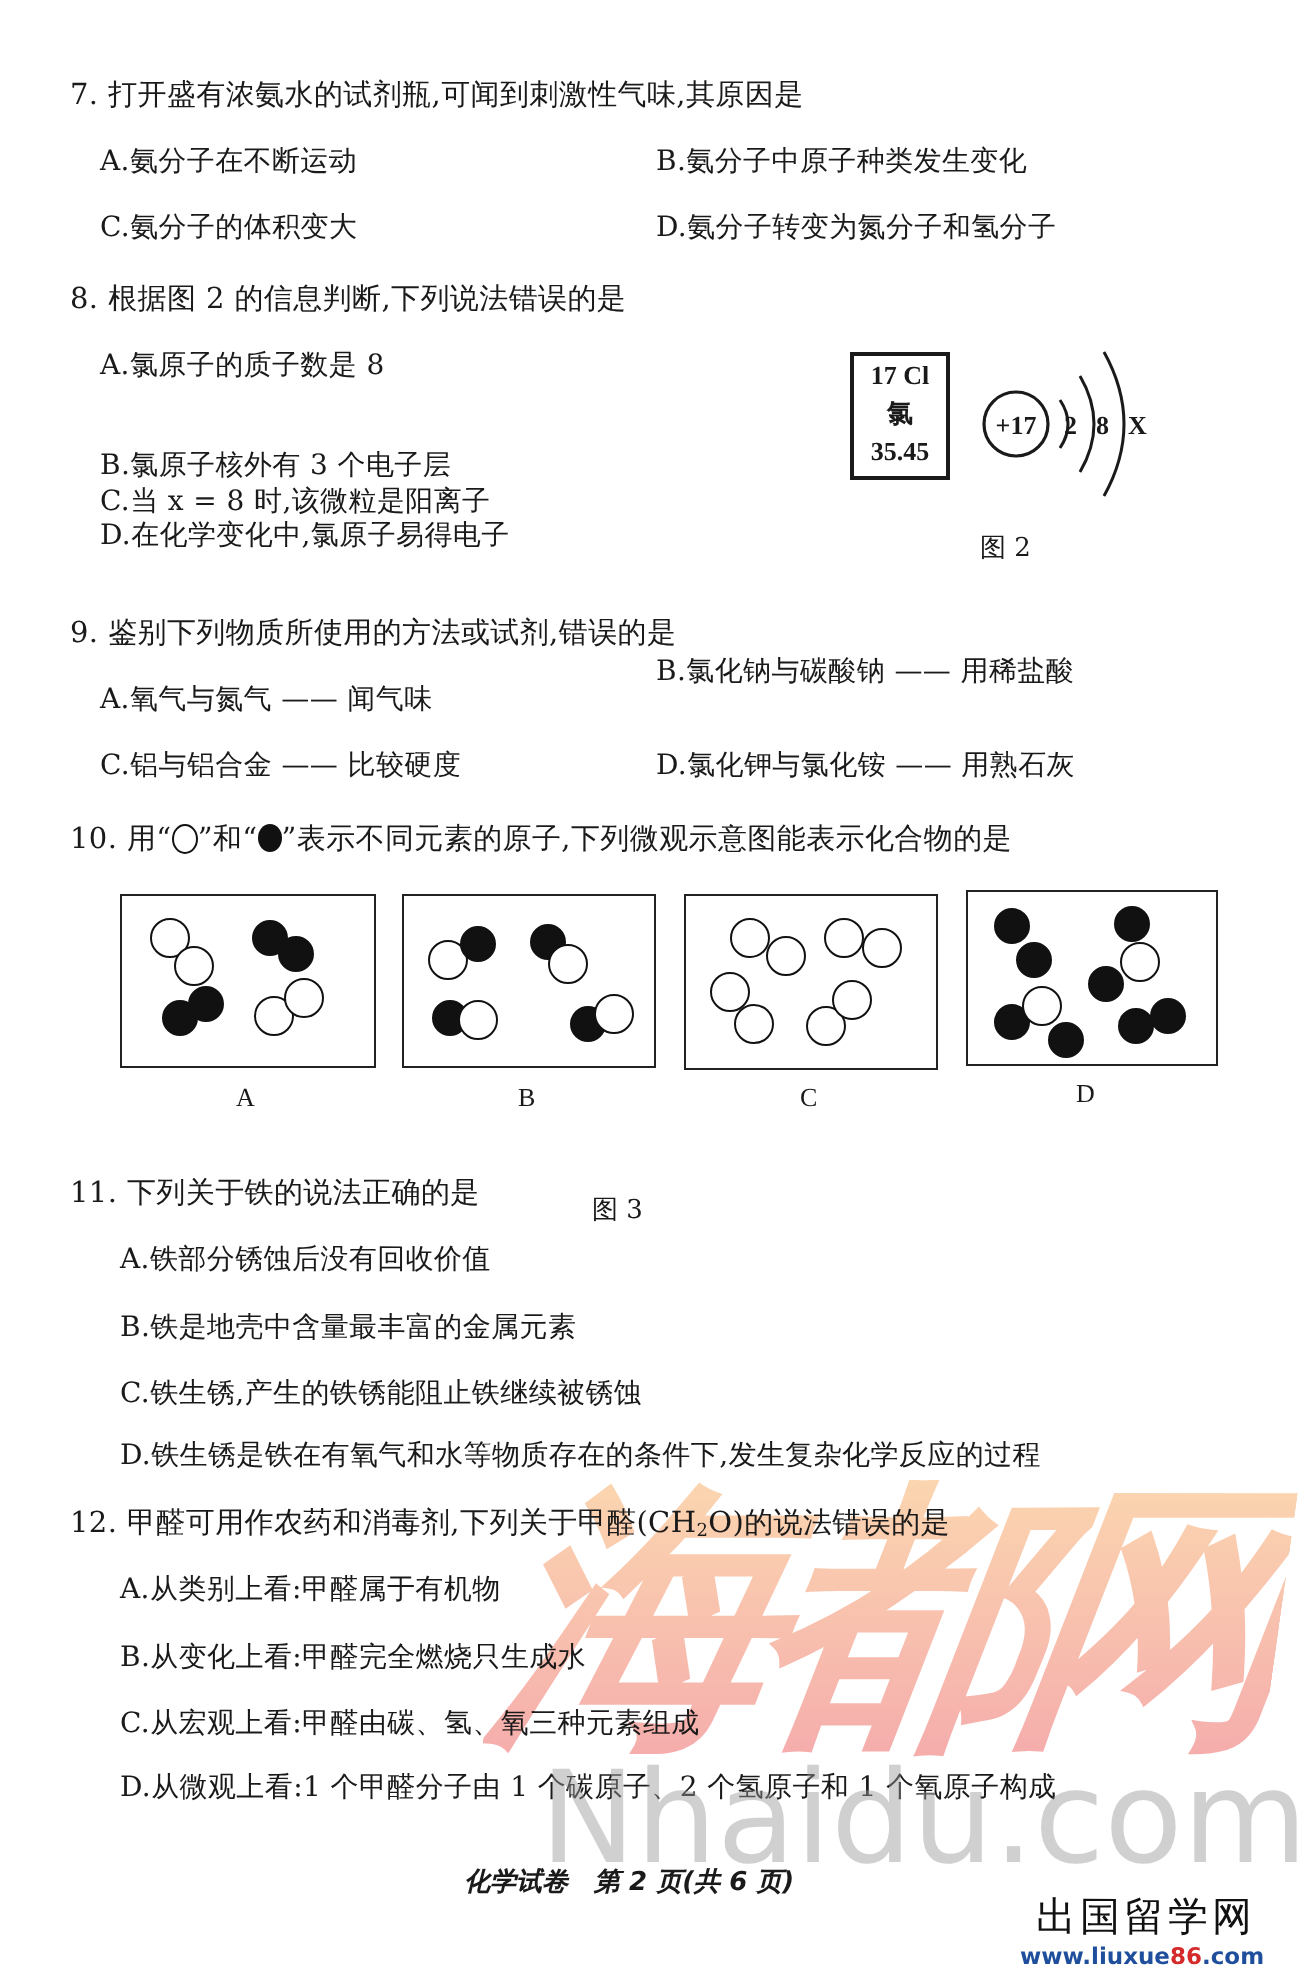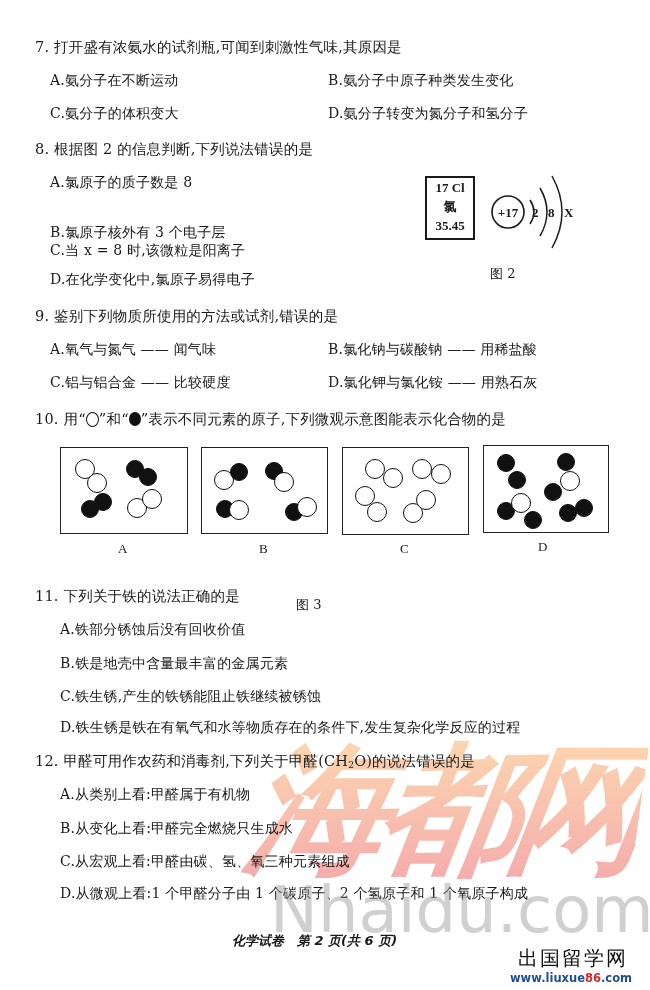--- a/index.html
+++ b/index.html
@@ -77,21 +77,21 @@
 </div>
 <div class="abs opt" style="left:50px; top:174px;">
   <span>A.</span><span>氯原子的质子数是 8</span>
 </div>
 <div class="abs opt" style="left:50px; top:208px;margin-top:16px;">
   <span>B.</span><span>氯原子核外有 3 个电子层</span>
 </div>
 <div class="abs opt" style="left:50px; top:242px;">
   <span>C.</span><span>当 x = 8 时,该微粒是阳离子</span>
 </div>
-<div class="abs opt" style="left:50px; top:271px;">
+<div class="abs opt" style="left:50px; top:259px;">
   <span>D.</span><span>在化学变化中,氯原子易得电子</span>
 </div>
 
 <div class="elem-box">
   <div><span>17</span> <span>Cl</span></div>
   <div>氯</div>
   <div>35.45</div>
 </div>
 <svg class="abs" style="left:488px; top:170px;" width="100" height="82" viewBox="0 0 100 82">
   <circle cx="20" cy="42" r="16" fill="none" stroke="#1a1a1a" stroke-width="1.6"></circle>
@@ -105,21 +105,21 @@
 </svg>
 <div class="abs fig-label" style="left:490px; top:265px;">图 2</div>
 
 <div class="abs q" style="left:35px; top:307px;">
   <span>9.</span>
   <span>鉴别下列物质所使用的方法或试剂,错误的是</span>
 </div>
 <div class="abs opt" style="left:50px; top:341px;">
   <span>A.</span><span>氧气与氮气 —— 闻气味</span>
 </div>
-<div class="abs opt" style="left:328px; top:341px;text-align:right;">
+<div class="abs opt" style="left:328px; top:327px;text-align:right;">
   <span>B.</span><span>氯化钠与碳酸钠 —— 用稀盐酸</span>
 </div>
 <div class="abs opt" style="left:50px; top:374px;">
   <span>C.</span><span>铝与铝合金 —— 比较硬度</span>
 </div>
 <div class="abs opt" style="left:328px; top:374px;">
   <span>D.</span><span>氯化钾与氯化铵 —— 用熟石灰</span>
 </div>
 
 <div class="abs q" style="left:35px; top:410px;">

